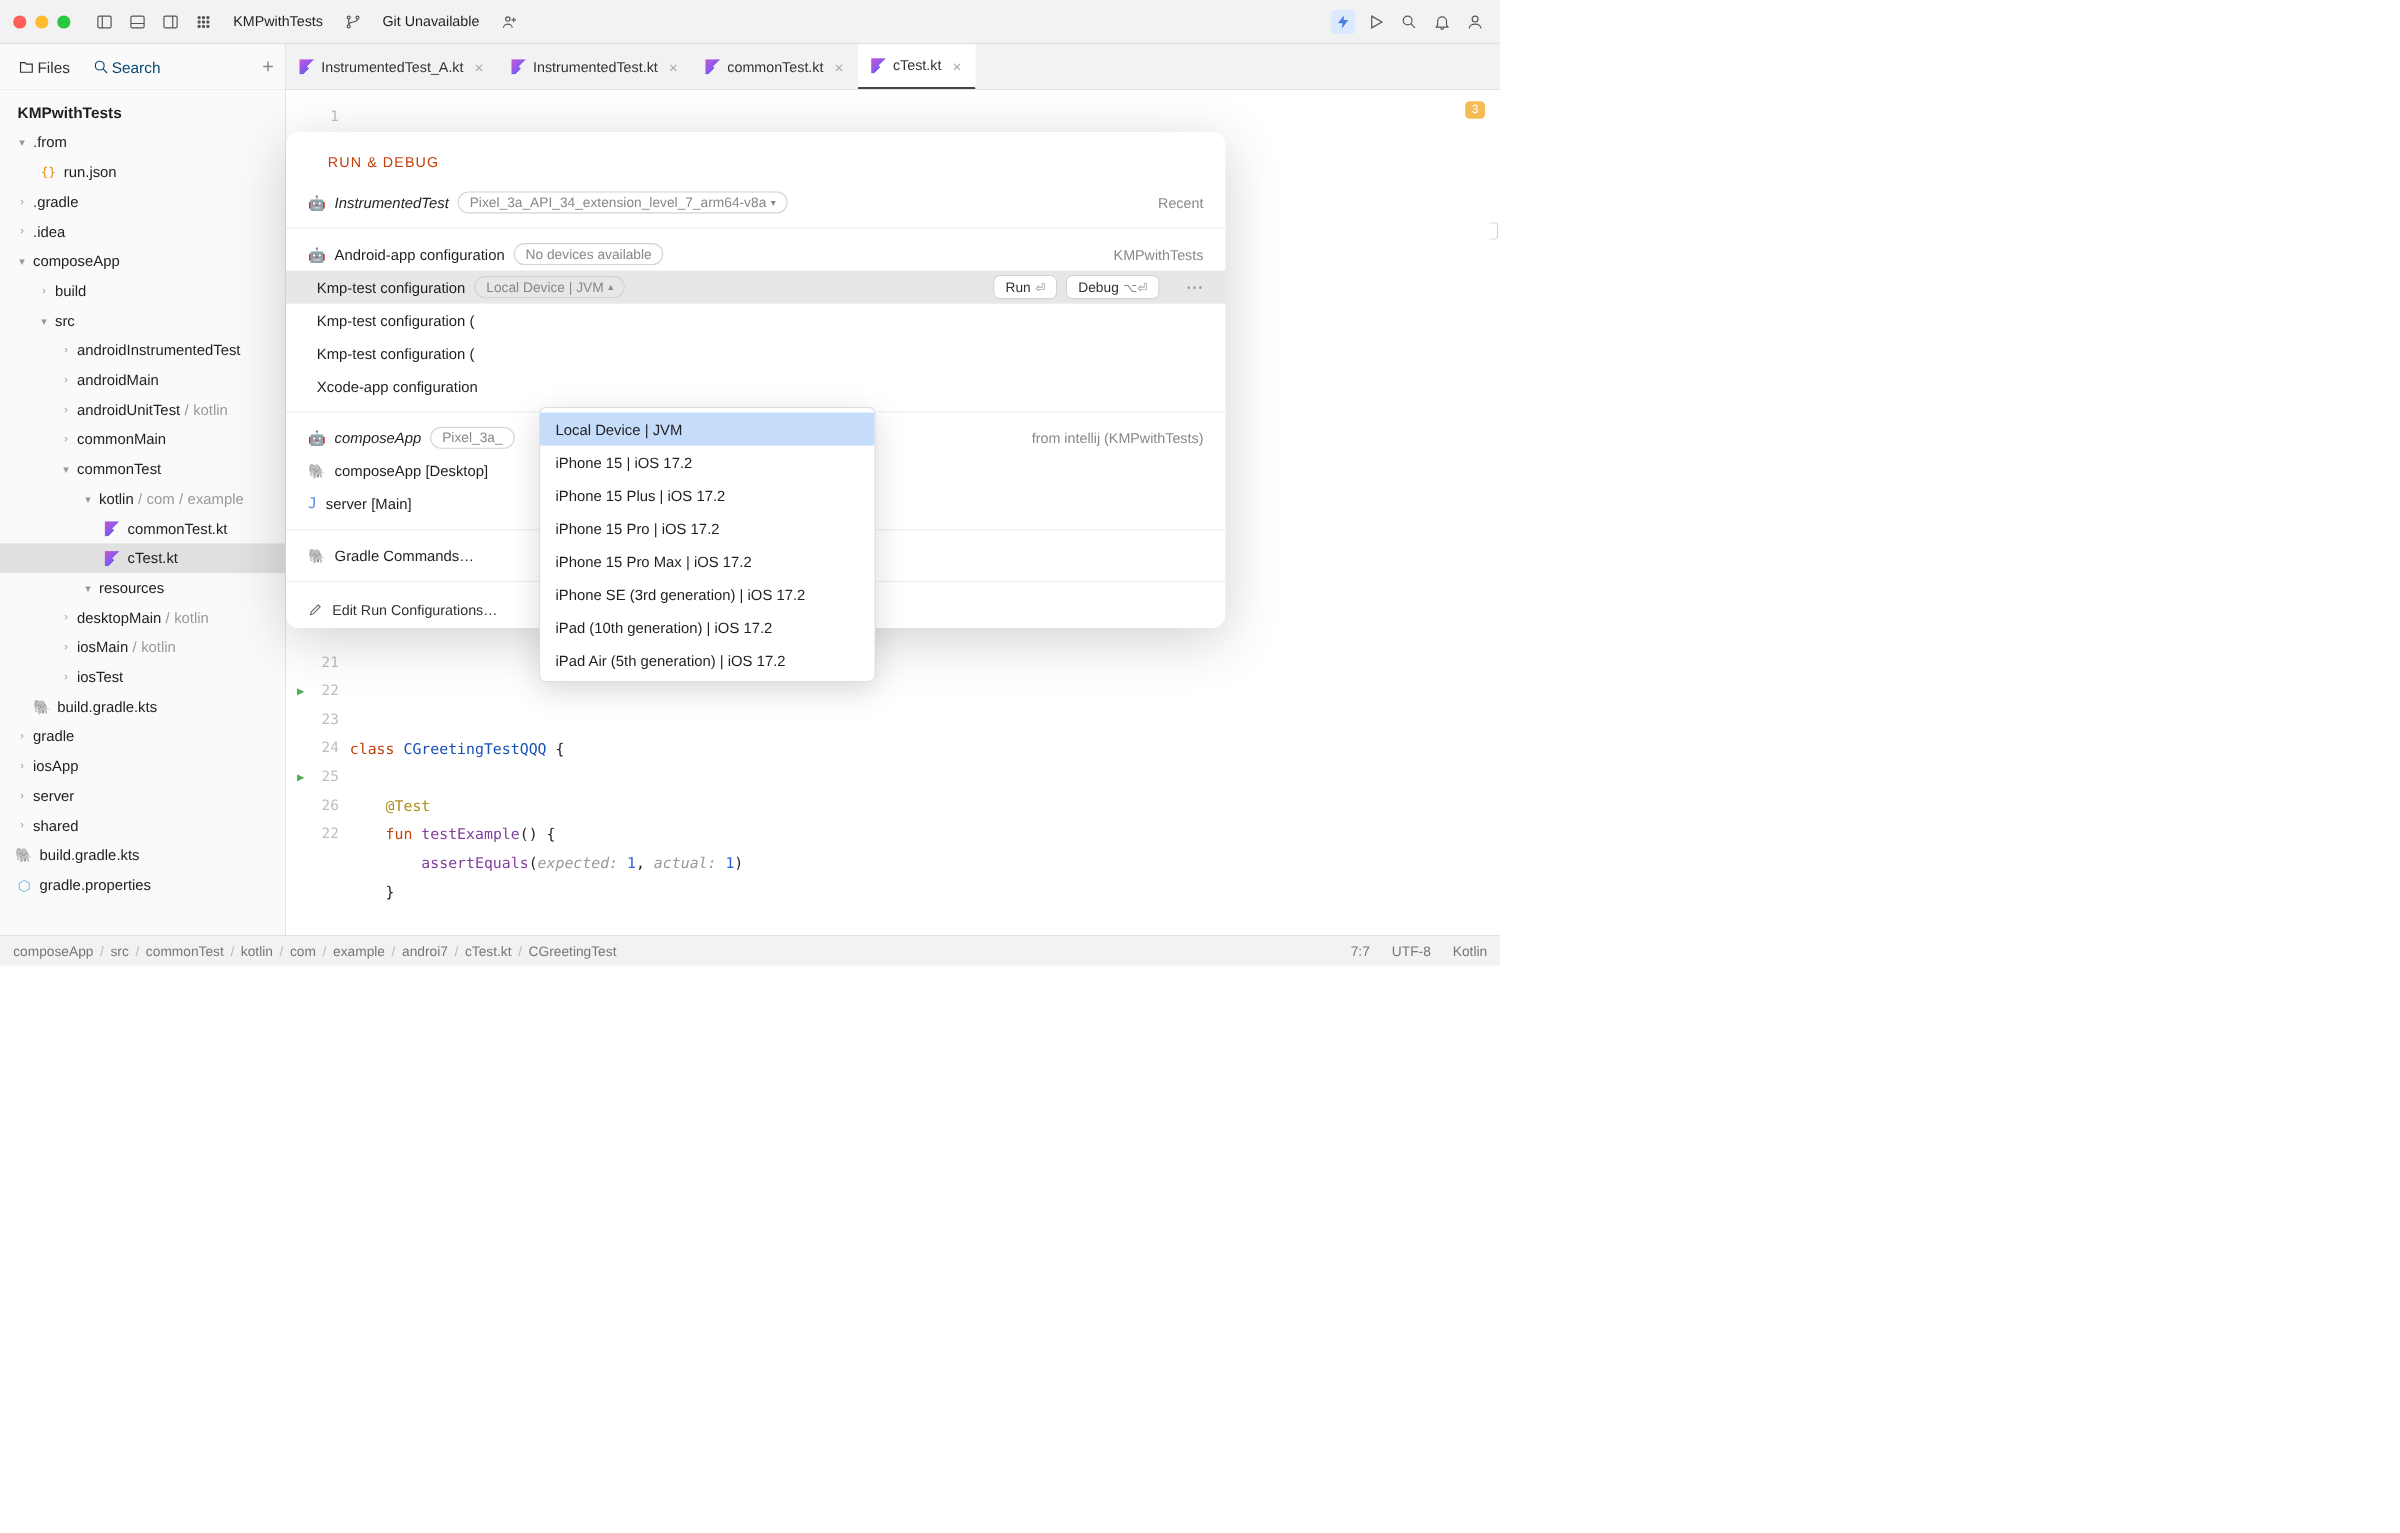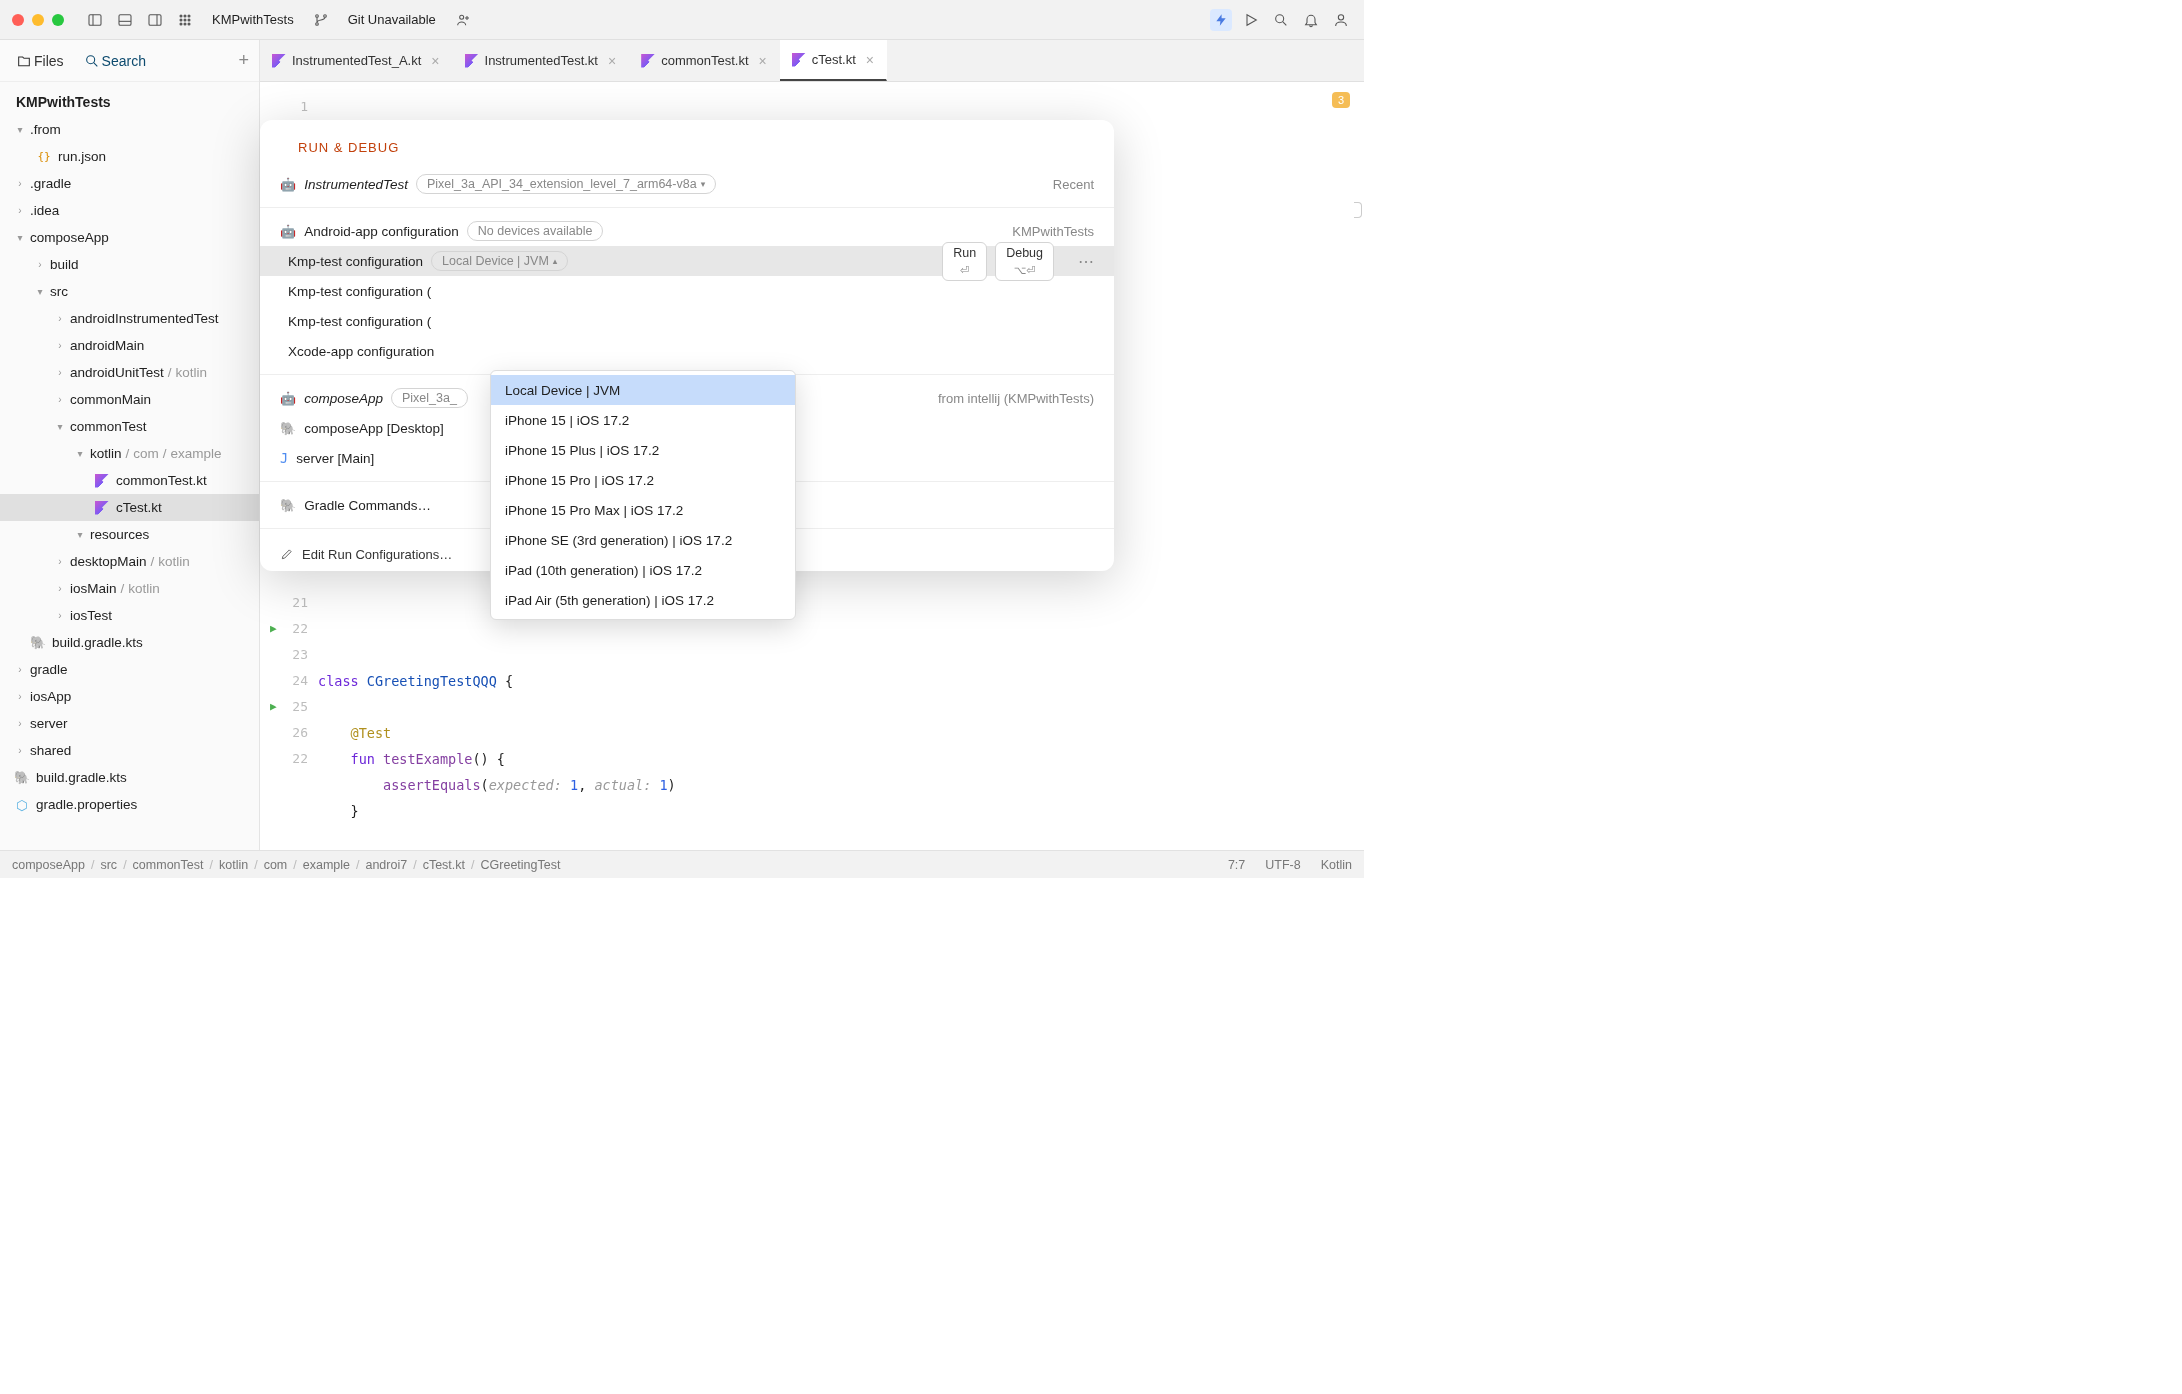--- a/index.html
+++ b/index.html
@@ -58,21 +58,21 @@
 
 .editor { flex: 1; display: flex; flex-direction: column; position: relative; }
 .tabs { display: flex; height: 42px; background: #f2f2f2; border-bottom: 1px solid #e0e0e0; }
 .tab { display: flex; align-items: center; gap: 6px; padding: 0 12px; color: #333; font-size: 13px; border-right: 1px solid transparent; }
 .tab.active { background: #fff; border-bottom: 2px solid #444; }
 .tab .close-x { color: #aaa; font-size: 14px; margin-left: 4px; cursor: pointer; }
 .code-area { flex: 1; display: flex; background: #fff; position: relative; }
 .gutter { width: 58px; text-align: right; padding: 12px 10px 0 0; color: #bdbdbd; font-family: "SF Mono", Menlo, monospace; font-size: 13px; line-height: 26px; }
 .gico { position: absolute; left: 10px; font-size: 11px; color: #4caf50; }
 .code { font-family: "SF Mono", Menlo, monospace; font-size: 13.5px; line-height: 26px; padding-top: 12px; white-space: pre; }
-.kw { color: #6d28d9; }
+.kw { color: #c2410c; }
 .str, .fn { color: #843fa1; }
 .type { color: #1750b5; }
 .ann { color: #b0901e; }
 .param { color: #999; font-style: italic; }
 .num { color: #2e60e2; }
 .badge3 { position: absolute; top: 10px; right: 14px; background: #f5bd56; color: #fff; font-size: 11px; padding: 2px 6px; border-radius: 4px; }
 .fold-hint { position: absolute; right: 2px; top: 120px; width: 8px; height: 16px; border: 1px solid #ccc; border-left: none; border-radius: 0 4px 4px 0; }
 
 
 .popup {
@@ -90,21 +90,21 @@
   width: 100%; height: 38px; border: 1px solid #d4d4d4; border-radius: 8px;
   padding: 0 14px; font-size: 14px; color: #888; background: #fff;
 }
 .prow { display: flex; align-items: center; height: 30px; padding: 0 20px; font-size: 13.5px; gap: 8px; }
 .prow.hl { background: #e7e7e7; }
 .prow .spacer { flex: 1; }
 .prow .right-txt { color: #888; font-size: 13px; margin-left: 16px; }
 .prow .pname { font-weight: 400; }
 .prow.italic .pname { font-style: italic; }
 .chip { border: 1px solid #d4d4d4; border-radius: 18px; padding: 2px 10px; color: #888; font-size: 12.5px; display: inline-flex; align-items: center; gap: 4px; }
-.btn { border: 1px solid #d4d4d4; border-radius: 6px; padding: 3px 10px; color: #333; font-size: 12.5px; display: inline-flex; align-items: center; gap: 4px; background: #fff; flex-direction: column; }
+.btn { border: 1px solid #d4d4d4; border-radius: 6px; padding: 3px 10px; color: #333; font-size: 12.5px; display: inline-flex; align-items: center; gap: 4px; background: #fff; }
 .btn .kbd { font-size: 11px; color: #888; }
 .android-icon { color: #3bc13b; font-size: 13px; }
 .apple-icon { color: #333; font-size: 14px; }
 .sep { height: 1px; background: #eee; margin: 8px 0; }
 .edit-row { display: flex; align-items: center; gap: 8px; height: 34px; padding: 0 20px; color: #333; }
 .edit-row svg { width: 14px; height: 14px; stroke: #555; fill: none; stroke-width: 1.6; }
 
 
 .device-dd {
   position: absolute;

